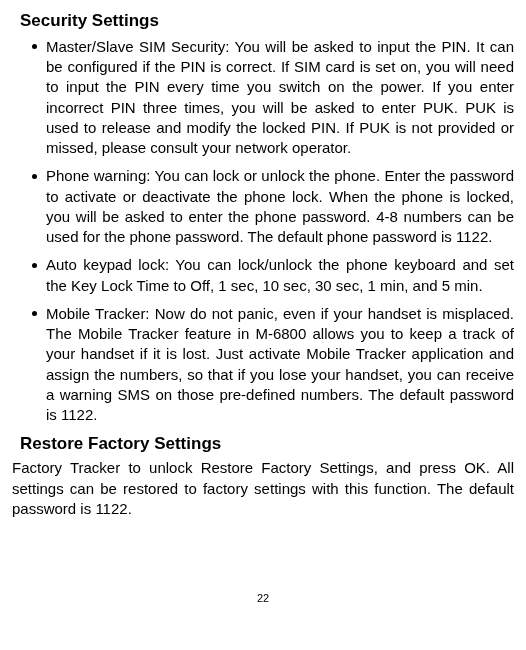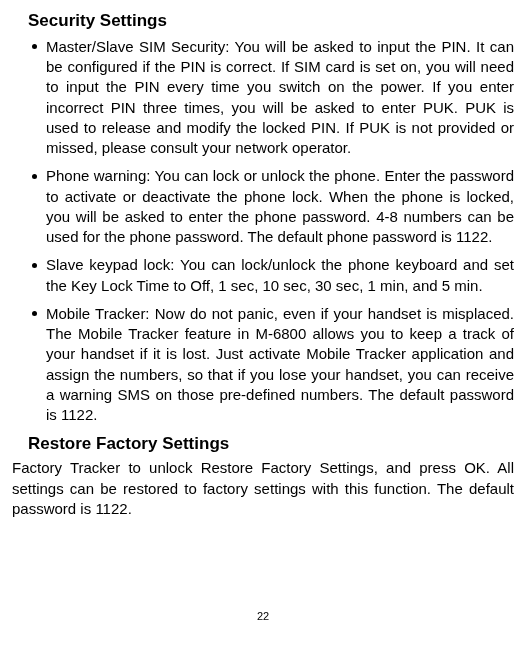--- a/index.html
+++ b/index.html
@@ -9,21 +9,21 @@
     margin: 0;
     padding: 8px 12px 20px 12px;
     width: 526px;
     box-sizing: border-box;
     color: #000;
     background: #fff;
   }
   .heading {
     font-weight: bold;
     font-size: 17px;
-    margin: 2px 0 2px 16px;
+    margin: 2px 0 2px 8px;
   }
   ul.bullets {
     list-style: none;
     margin: 0 0 0 0;
     padding: 0 0 0 20px;
   }
   ul.bullets li {
     position: relative;
     margin: 4px 0 8px 0;
     padding-left: 14px;
@@ -39,40 +39,40 @@
     border-radius: 50%;
   }
   .bold { font-weight: normal; }
   .para {
     margin: 2px 0 6px 0;
     text-align: justify;
   }
   .pagenum {
     text-align: center;
     font-size: 11px;
-    margin-top: 90px;
+    margin-top: 72px;
   }
 </style>
 </head>
 <body>
 
 <div class="heading">Security Settings</div>
 
 <ul class="bullets">
   <li>
     <span class="dot"></span>
     <span class="bold">Master/Slave SIM Security</span><span>: </span><span>You will be asked to input the PIN. It can be configured if the PIN is correct. If SIM card is set on, you will need to input the PIN every time you switch on the power. If you enter incorrect PIN three times, you will be asked to enter PUK. PUK is used to release and modify the locked PIN. If PUK is not provided or missed, please consult your network operator.</span>
   </li>
   <li>
     <span class="dot"></span>
     <span class="bold">Phone warning:</span><span> </span><span>You can lock or unlock the phone. Enter the password to activate or deactivate the phone lock. When the phone is locked, you will be asked to enter the phone password. 4-8 numbers can be used for the phone password. The default phone password is 1122.</span>
   </li>
   <li>
     <span class="dot"></span>
-    <span class="bold">Slave keypad lock:</span><span> </span><span>You can lock/unlock the phone keyboard and set the Key Lock Time to Off, 1 sec, 10 sec, 30 sec, 1 min, and 5 min.</span>
+    <span class="bold">Auto keypad lock:</span><span> </span><span>You can lock/unlock the phone keyboard and set the Key Lock Time to Off, 1 sec, 10 sec, 30 sec, 1 min, and 5 min.</span>
   </li>
   <li>
     <span class="dot"></span>
     <span class="bold">Mobile Tracker:</span><span> </span><span>Now do not panic, even if your handset is misplaced.  The Mobile Tracker feature in M-6800 allows you to keep a track of your handset if it is lost. Just activate Mobile Tracker application and assign the numbers, so that if you lose your handset, you can receive a warning SMS on those pre-defined numbers. The default password is 1122.</span>
   </li>
 </ul>
 
 <div class="heading">Restore Factory Settings</div>
 
 <div class="para">

